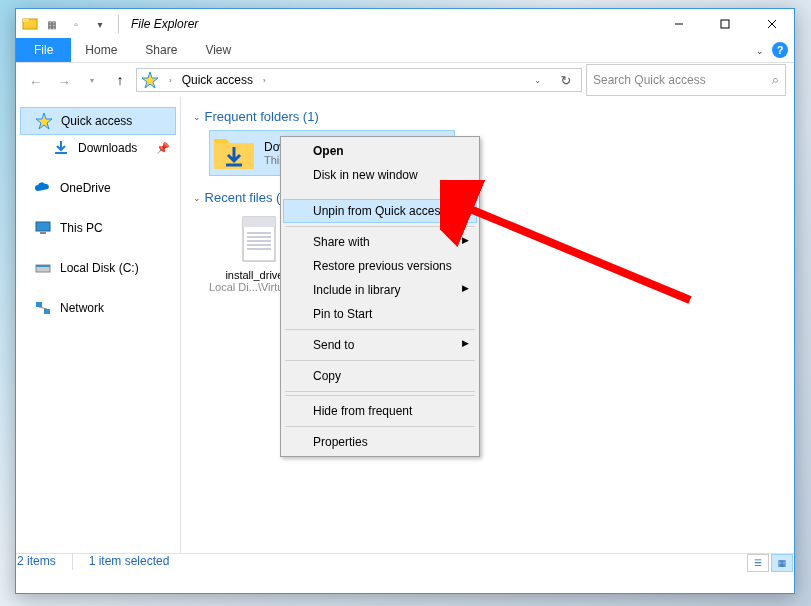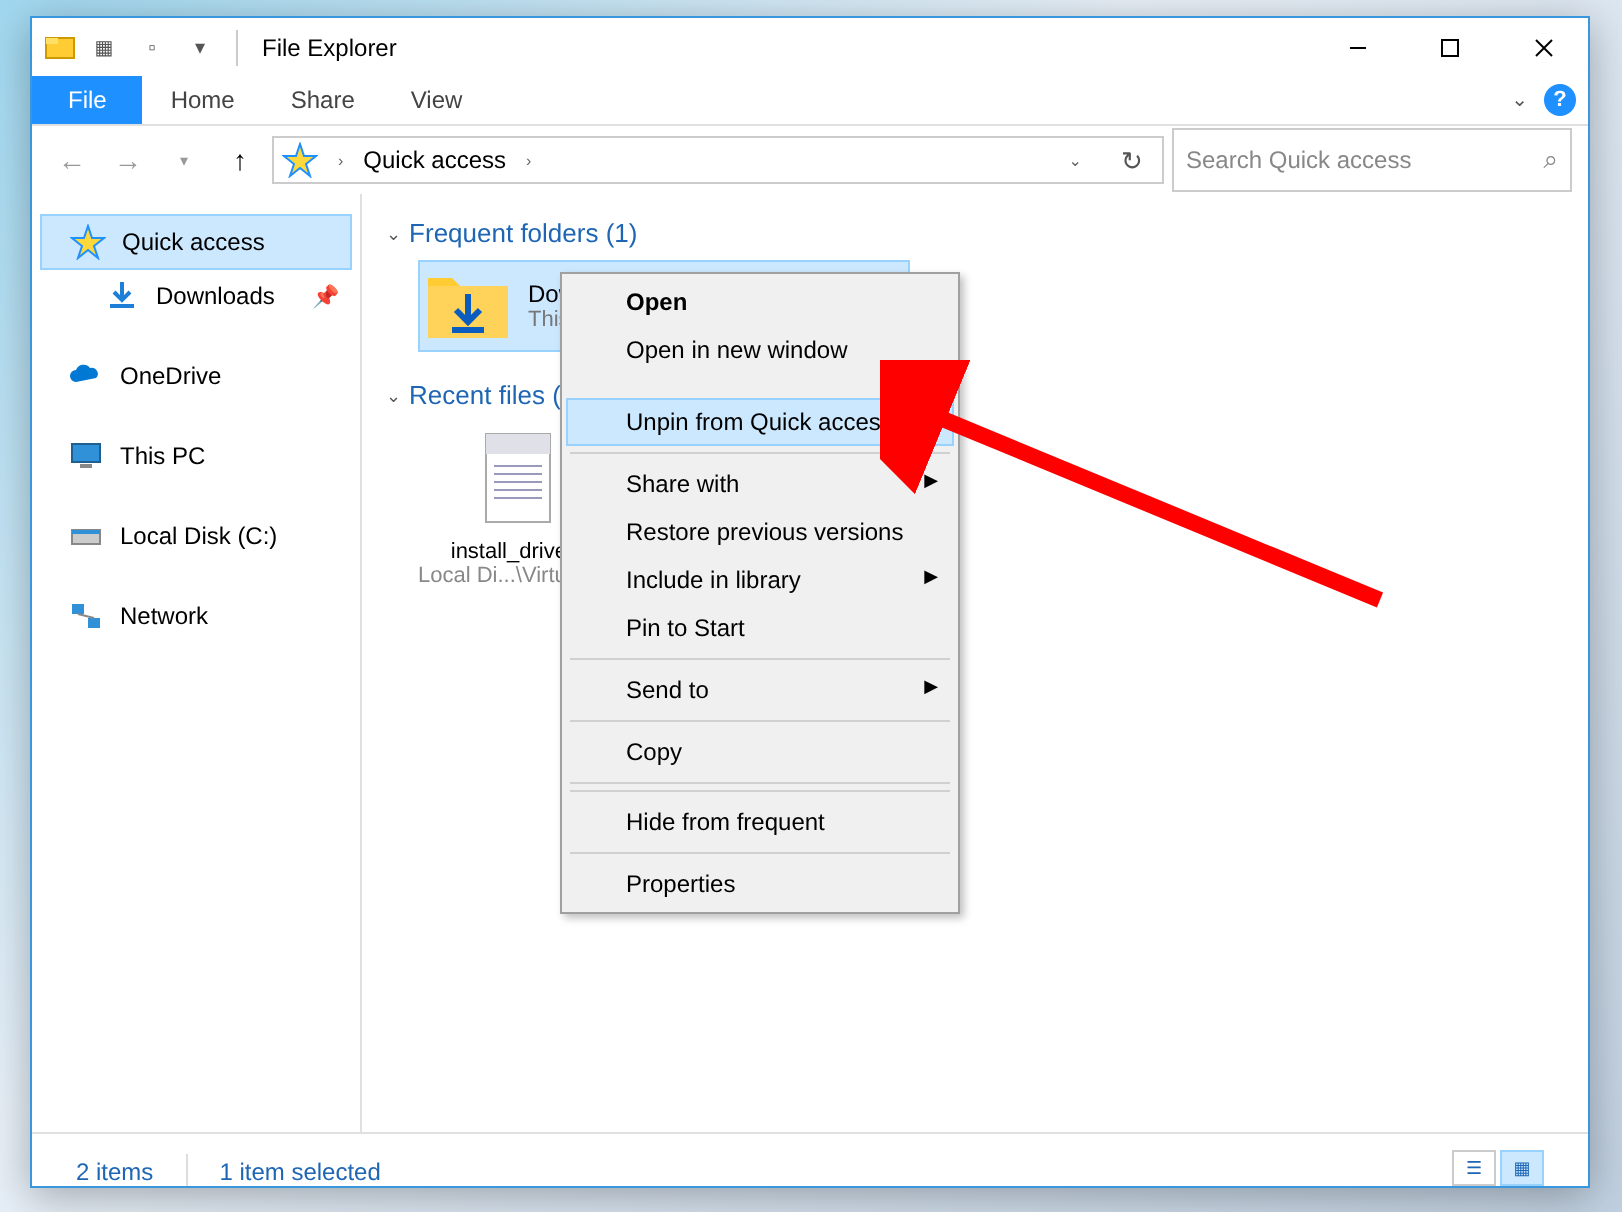--- a/index.html
+++ b/index.html
@@ -5,21 +5,21 @@
   * { box-sizing: border-box; margin: 0; padding: 0; font-family: 'Segoe UI', Tahoma, sans-serif; }
   body { background: linear-gradient(135deg, #a0d8f0 0%, #e8f0f8 40%, #c0d0e0 100%); width: 811px; height: 606px; overflow: hidden; position: relative; }
   
   .window { position: absolute; left: 15px; top: 8px; width: 780px; height: 586px; background: #fff; border: 1px solid #3a96dd; box-shadow: 0 4px 20px rgba(0,0,0,0.3); display: flex; flex-direction: column; }
   
   .titlebar { height: 30px; background: #fff; display: flex; align-items: center; }
   .titlebar-left { display: flex; align-items: center; gap: 4px; padding-left: 6px; }
   .titlebar-icon { width: 16px; height: 16px; }
   .qat-icon { width: 20px; height: 20px; display: flex; align-items: center; justify-content: center; font-size: 10px; color: #555; }
   .titlebar-sep { width: 1px; height: 18px; background: #ccc; margin: 0 4px; }
-  .titlebar-title { font-size: 12px; color: #000; margin-left: 4px; }
+  .titlebar-title { font-size: 12px; color: #000; margin-left: 4px; font-style: italic; }
   .titlebar-controls { margin-left: auto; display: flex; }
   .win-btn { width: 45px; height: 30px; display: flex; align-items: center; justify-content: center; font-size: 10px; }
   .win-btn.max { width: 48px; }
   
   .ribbon-tabs { height: 24px; display: flex; align-items: flex-end; border-bottom: 1px solid #e0e0e0; position: relative; }
   .ribbon-file { background: #1e90ff; color: #fff; font-size: 12px; padding: 5px 18px; height: 24px; display: flex; align-items: center; }
   .ribbon-tab { font-size: 12px; color: #444; padding: 5px 14px; }
   .ribbon-right { position: absolute; right: 6px; top: 3px; display: flex; gap: 8px; align-items: center; }
   .ribbon-expand { color: #555; font-size: 10px; }
   .help-icon { width: 16px; height: 16px; border-radius: 50%; background: #1e90ff; color: #fff; display: flex; align-items: center; justify-content: center; font-size: 11px; font-weight: bold; }
@@ -57,21 +57,21 @@
   .file-icon { width: 44px; height: 48px; margin: 0 auto 4px; }
   .file-name { color: #000; }
   .file-sub { color: #888; white-space: nowrap; overflow: hidden; text-overflow: ellipsis;}
   
   .context-menu { position: absolute; left: 280px; top: 136px; width: 200px; background: #f0f0f0; border: 1px solid #a0a0a0; box-shadow: 2px 2px 4px rgba(0,0,0,0.25); padding: 2px; z-index: 10;}
   .ctx-item { padding: 5px 8px 5px 30px; font-size: 12px; color: #000; position: relative; }
   .ctx-item.hover { background: #cce8ff; border: 1px solid #99d1ff; padding: 4px 7px 4px 29px; margin-top: 12px;}
   .ctx-sep { height: 1px; background: #d0d0d0; margin: 3px 2px; }
   .ctx-arrow { position: absolute; right: 8px; font-size: 9px; }
   
-  .statusbar { height: 27px; border-top: 1px solid #e0e0e0; display: flex; align-items: flex-end; padding: 0 22px; font-size: 12px; color: #1e66b4; gap: 16px; }
+  .statusbar { height: 40px; border-top: 1px solid #e0e0e0; display: flex; align-items: flex-start; padding: 0 1px; font-size: 12px; color: #1e66b4; gap: 16px; }
   .status-sep { width: 1px; height: 16px; background: #ddd; }
   .status-right { margin-left: auto; display: flex; gap: 2px; }
   .view-btn { width: 22px; height: 18px; border: 1px solid #ccc; display: flex; align-items: center; justify-content: center; font-size: 9px;}
   .view-btn.active { background: #cce8ff; border-color: #99d1ff;}
   
   .annotation-arrow { position: absolute; left: 440px; top: 180px; width: 270px; height: 140px; z-index: 20; pointer-events: none;}
 </style>
 </head>
 <body>
 
@@ -241,21 +241,21 @@
     <div class="status-right">
       <div class="view-btn">☰</div>
       <div class="view-btn active">▦</div>
     </div>
   </div>
 
 </div>
 
 <div class="context-menu">
   <div class="ctx-item" style="font-weight:bold;">Open</div>
-  <div class="ctx-item">Open in new window</div>
+  <div class="ctx-item">Disk in new window</div>
   <div class="ctx-item hover">Unpin from Quick access</div>
   <div class="ctx-sep"></div>
   <div class="ctx-item"><span>Share with</span><span class="ctx-arrow">▶</span></div>
   <div class="ctx-item">Restore previous versions</div>
   <div class="ctx-item"><span>Include in library</span><span class="ctx-arrow">▶</span></div>
   <div class="ctx-item">Pin to Start</div>
   <div class="ctx-sep"></div>
   <div class="ctx-item"><span>Send to</span><span class="ctx-arrow">▶</span></div>
   <div class="ctx-sep"></div>
   <div class="ctx-item">Copy</div>

